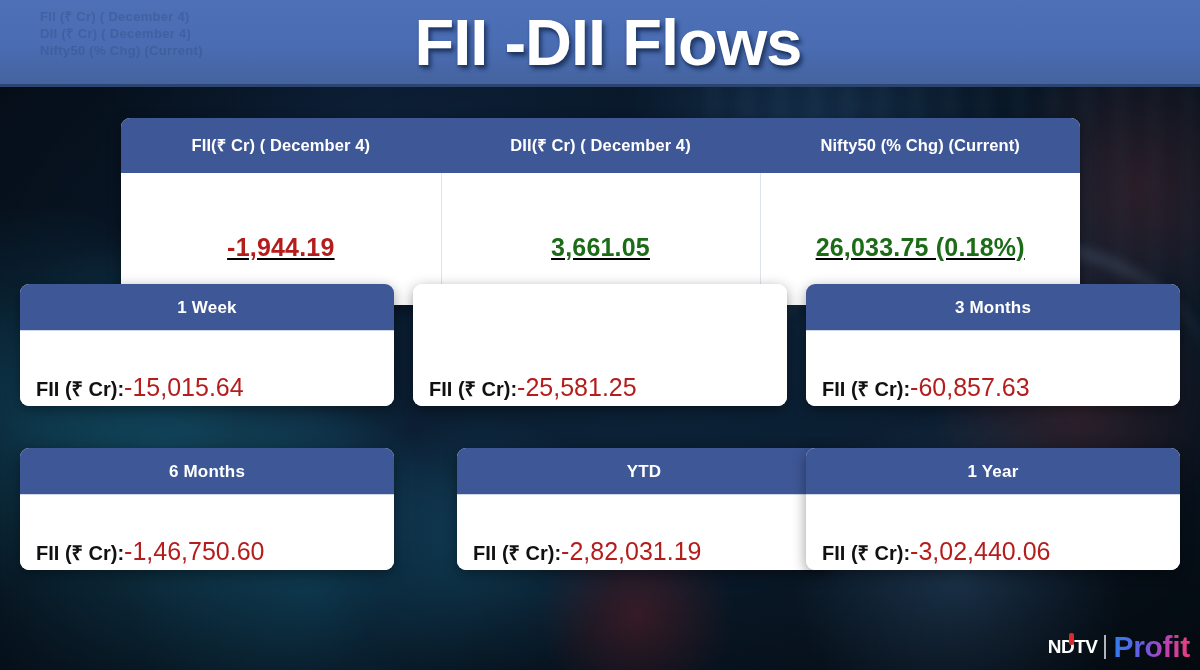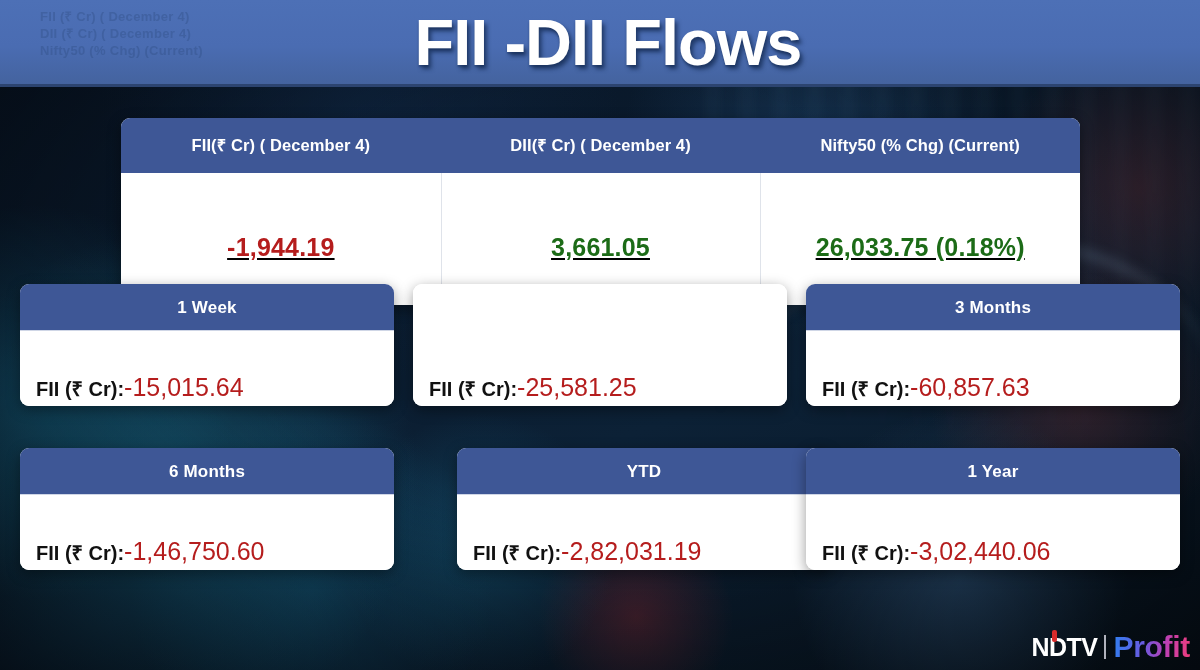--- a/index.html
+++ b/index.html
@@ -219,21 +219,21 @@
     right: 10px;
     bottom: 8px;
     display: flex;
     align-items: center;
     gap: 7px;
     height: 30px;
   }
   .logo-ndtv {
     position: relative;
     color: #ffffff;
-    font-size: 25px;
+    font-size: 19px;
     font-weight: bold;
     letter-spacing: -0.5px;
   }
   .logo-ndtv::after {
     content: "";
     position: absolute;
     left: 21px;
     top: -3px;
     width: 5px;
     height: 12px;

